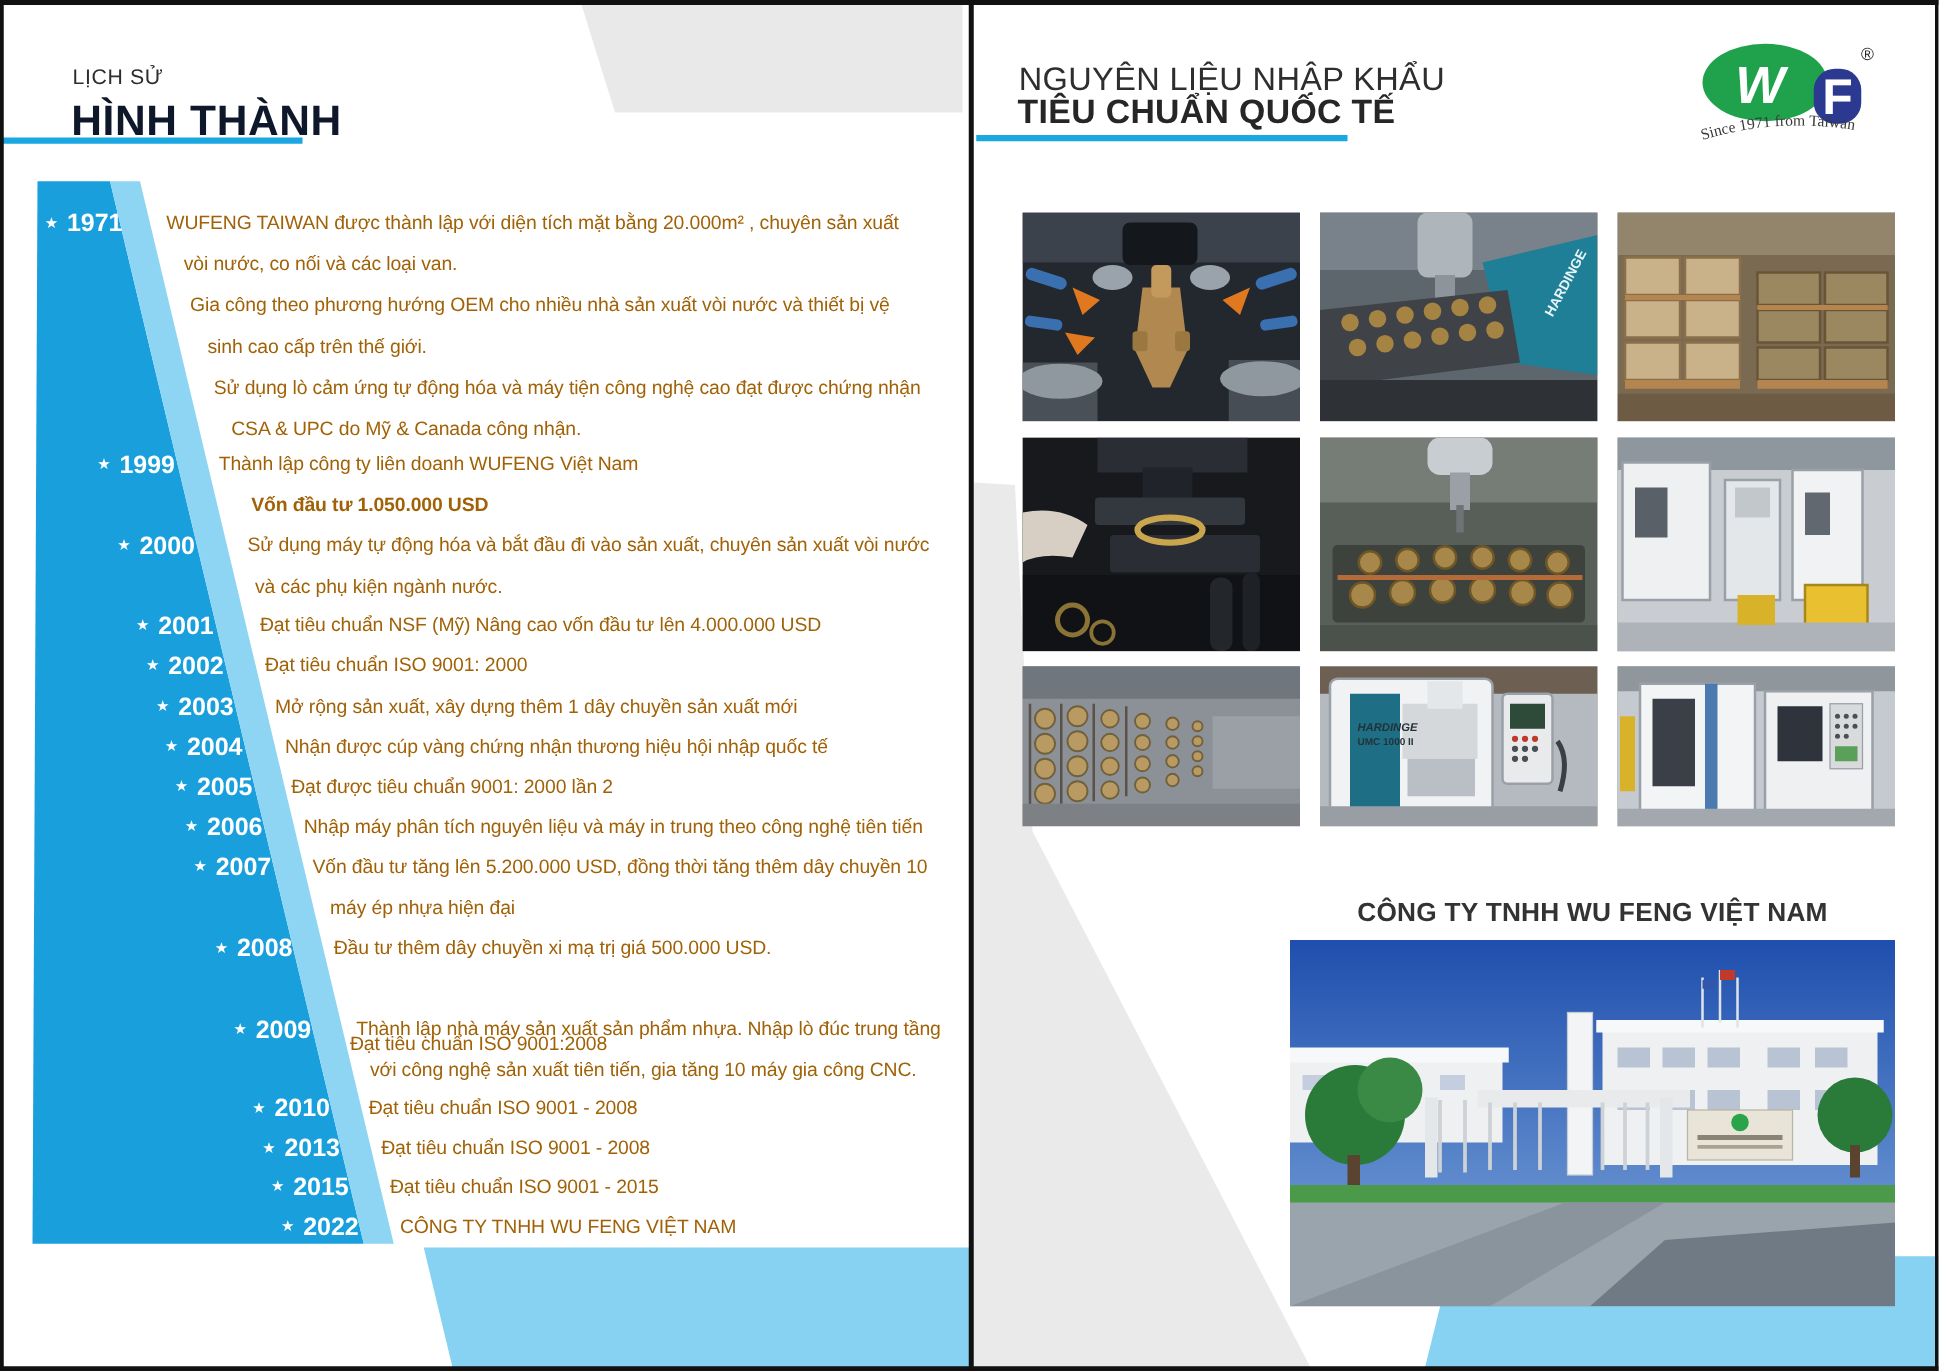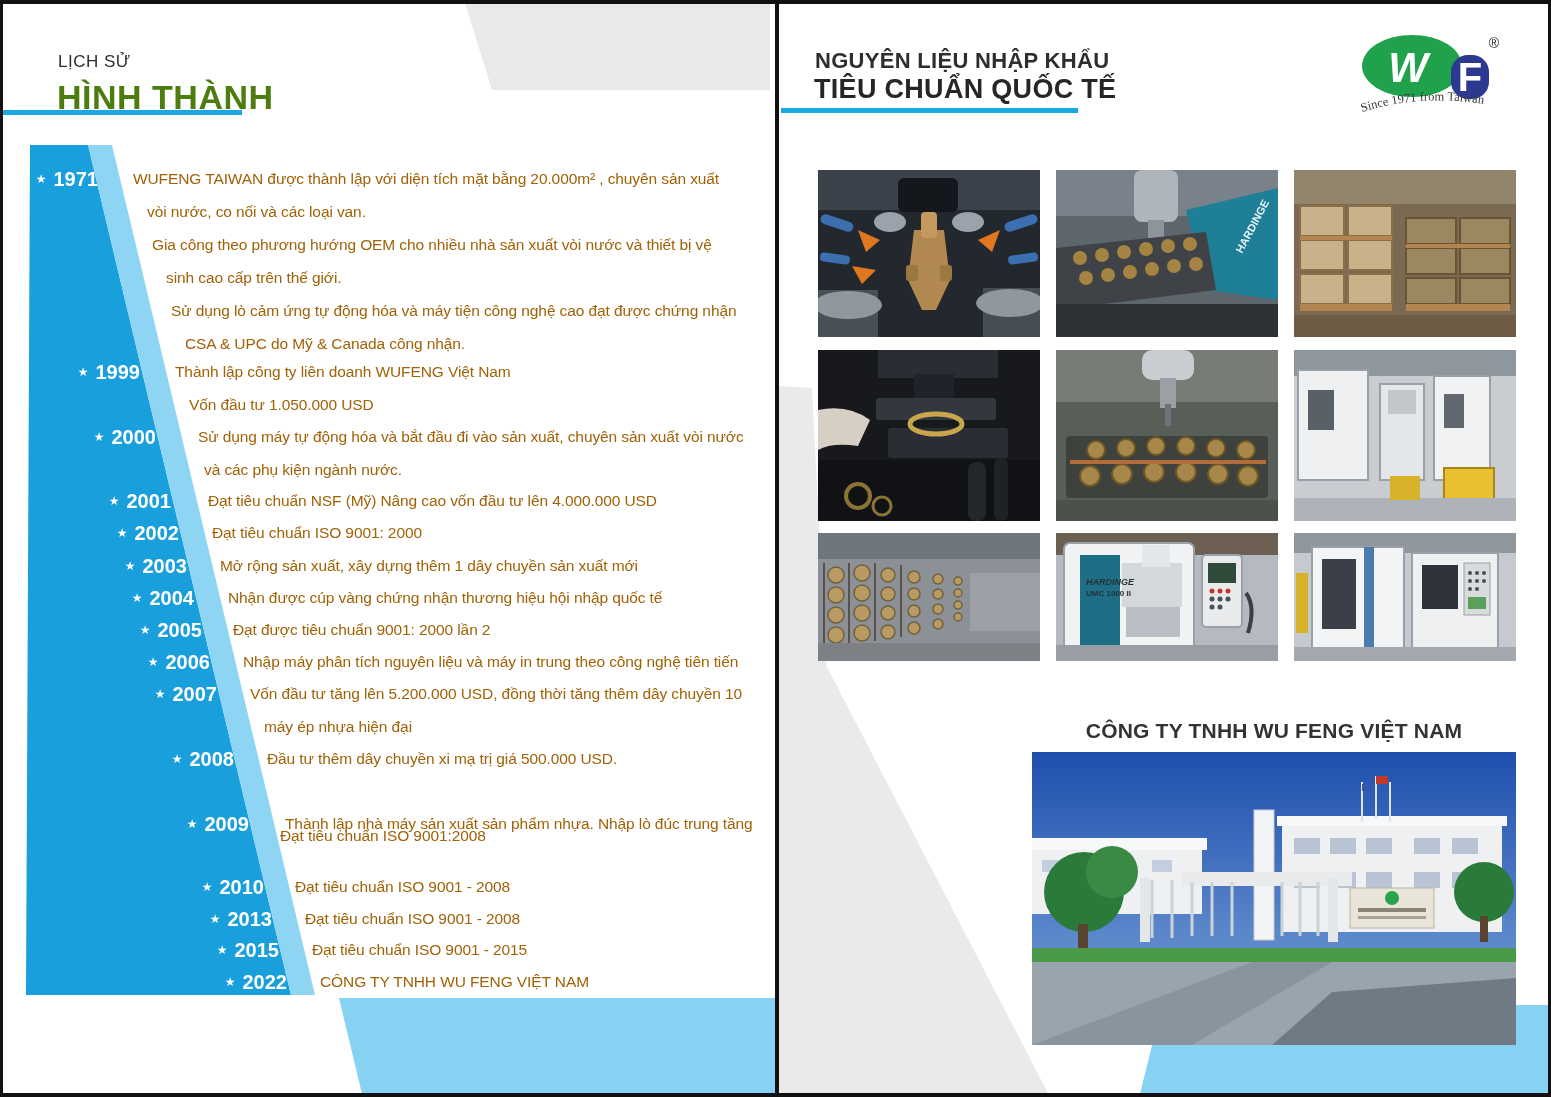--- a/index.html
+++ b/index.html
@@ -6,29 +6,29 @@
   #sheet{
     position:relative;width:1551px;height:1097px;background:#ffffff;
     font-family:"Liberation Sans","DejaVu Sans",sans-serif;overflow:hidden;
   }
   .abs{position:absolute;}
   svg{display:block;}
   
   .border{background:#111;position:absolute;}
   
   .t-small{font-size:17px;font-weight:400;color:#2e2e2e;letter-spacing:.5px;}
-  .t-big{font-size:34px;font-weight:700;color:#4d7c0f;letter-spacing:.5px;}
+  .t-big{font-size:34px;font-weight:700;color:#0f172a;letter-spacing:.5px;}
   .rule{position:absolute;height:5px;background:#1ba7e1;}
   
   .yr{position:absolute;width:112px;text-align:right;color:#fff;font-weight:700;
       font-size:20px;white-space:nowrap;}
   .yr .star{font-size:12px;margin-right:7px;vertical-align:3px;font-weight:400;}
   .tl{position:absolute;font-size:15.5px;color:#a16207;white-space:nowrap;letter-spacing:-.1px;}
   
-  .r-small{font-size:22px;font-weight:700;color:#2e2e2e;letter-spacing:.3px;}
+  .r-small{font-size:26px;font-weight:400;color:#2e2e2e;letter-spacing:.3px;}
   .r-big{font-size:27px;font-weight:700;color:#262626;letter-spacing:.3px;}
   .photo{position:absolute;overflow:hidden;background:#888;}
   .photo svg{width:100%;height:100%;}
   #company-heading{position:absolute;left:1032px;top:719px;width:484px;text-align:center;
       font-size:21px;font-weight:700;color:#333;letter-spacing:.2px;}
 </style>
 </head>
 <body>
 
 <div id="sheet">
@@ -69,34 +69,35 @@
   <div class="yr" style="left:167px;top:939px;"><span class="star">★</span><span>2015</span></div>
   <div class="yr" style="left:175px;top:971px;"><span class="star">★</span><span>2022</span></div>
 
   <div class="tl" style="left:133px;top:170px;">WUFENG TAIWAN được thành lập với diện tích mặt bằng 20.000m² ,  chuyên sản xuất</div>
   <div class="tl" style="left:147px;top:203px;">vòi nước, co nối và các loại van.</div>
   <div class="tl" style="left:152px;top:236px;">Gia công theo phương hướng OEM cho nhiều nhà sản xuất vòi nước và thiết bị vệ</div>
   <div class="tl" style="left:166px;top:269px;">sinh cao cấp trên thế giới.</div>
   <div class="tl" style="left:171px;top:302px;">Sử dụng lò cảm ứng tự động hóa và máy tiện công nghệ cao đạt được chứng nhận</div>
   <div class="tl" style="left:185px;top:335px;">CSA &amp; UPC do Mỹ &amp; Canada công nhận.</div>
   <div class="tl" style="left:175px;top:363px;">Thành lập công ty liên doanh WUFENG Việt Nam</div>
-  <div class="tl" style="left:189px;top:396px;">Vốn đầu tư 1.050.000 USD</div>
+  <div class="tl" style="left:201px;top:396px;font-weight:bold;">Vốn đầu tư 1.050.000 USD</div>
   <div class="tl" style="left:198px;top:428px;">Sử dụng máy tự động hóa và bắt đầu đi vào sản xuất, chuyên sản xuất vòi nước</div>
   <div class="tl" style="left:204px;top:461px;">và các phụ kiện ngành nước.</div>
   <div class="tl" style="left:208px;top:492px;">Đạt tiêu chuẩn NSF (Mỹ) Nâng cao vốn đầu tư lên 4.000.000 USD</div>
   <div class="tl" style="left:212px;top:524px;">Đạt tiêu chuẩn ISO 9001: 2000</div>
   <div class="tl" style="left:220px;top:557px;">Mở rộng sản xuất, xây dựng thêm 1 dây chuyền sản xuất mới</div>
   <div class="tl" style="left:228px;top:589px;">Nhận được cúp vàng chứng nhận thương hiệu hội nhập quốc tế</div>
   <div class="tl" style="left:233px;top:621px;">Đạt được tiêu chuẩn 9001: 2000 lần 2</div>
   <div class="tl" style="left:243px;top:653px;">Nhập máy phân tích nguyên liệu và máy in trung theo công nghệ tiên tiến</div>
   <div class="tl" style="left:250px;top:685px;">Vốn đầu tư tăng lên 5.200.000 USD, đồng thời tăng thêm dây chuyền 10</div>
   <div class="tl" style="left:264px;top:718px;">máy ép nhựa hiện đại</div>
   <div class="tl" style="left:267px;top:750px;">Đầu tư thêm dây chuyền xi mạ trị giá 500.000 USD.</div>
   <div class="tl" style="left:280px;top:783px;margin-top:44px;">Đạt tiêu chuẩn ISO 9001:2008</div>
   <div class="tl" style="left:285px;top:815px;">Thành lập nhà máy sản xuất sản phẩm nhựa. Nhập lò đúc trung tầng</div>
+  <div class="tl" style="left:296px;top:848px;">với công nghệ sản xuất tiên tiến, gia tăng 10 máy gia công CNC.</div>
   <div class="tl" style="left:295px;top:878px;">Đạt tiêu chuẩn ISO 9001 - 2008</div>
   <div class="tl" style="left:305px;top:910px;">Đạt tiêu chuẩn ISO 9001 - 2008</div>
   <div class="tl" style="left:312px;top:941px;">Đạt tiêu chuẩn ISO 9001 - 2015</div>
   <div class="tl" style="left:320px;top:973px;">CÔNG TY TNHH WU FENG VIỆT NAM</div>
 
   <div class="abs r-small" style="left:815px;top:48px;">NGUYÊN LIỆU NHẬP KHẨU</div>
   <div class="abs r-big" style="left:814px;top:74px;">TIÊU CHUẨN QUỐC TẾ</div>
   <div class="rule" style="left:781px;top:108px;width:297px;"></div>
 
   <div class="abs" style="left:1358px;top:32px;width:150px;height:90px;">

